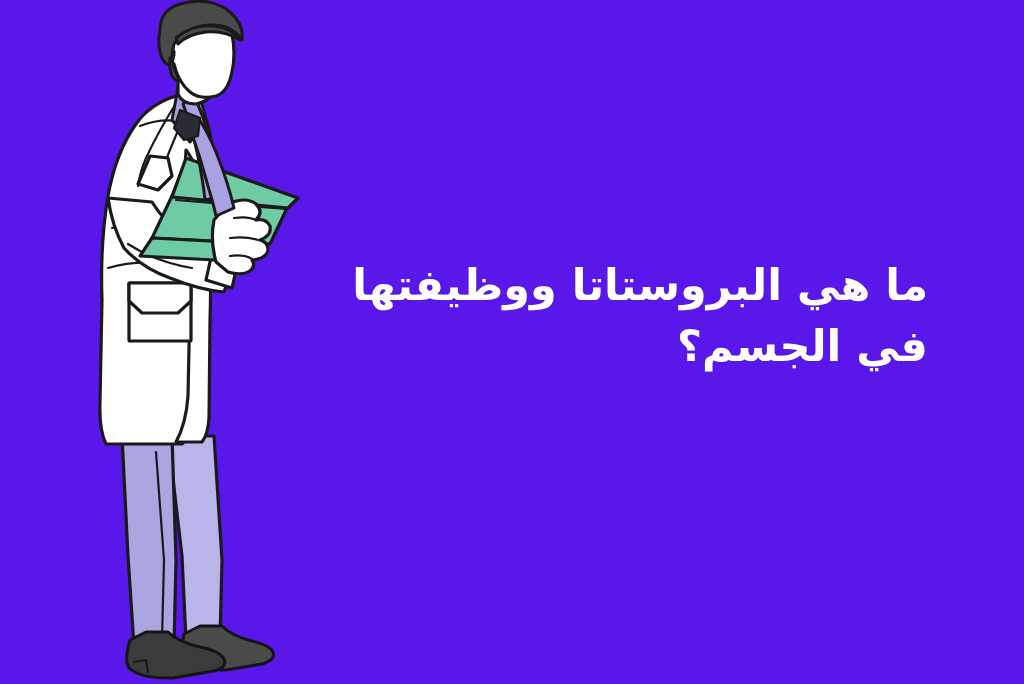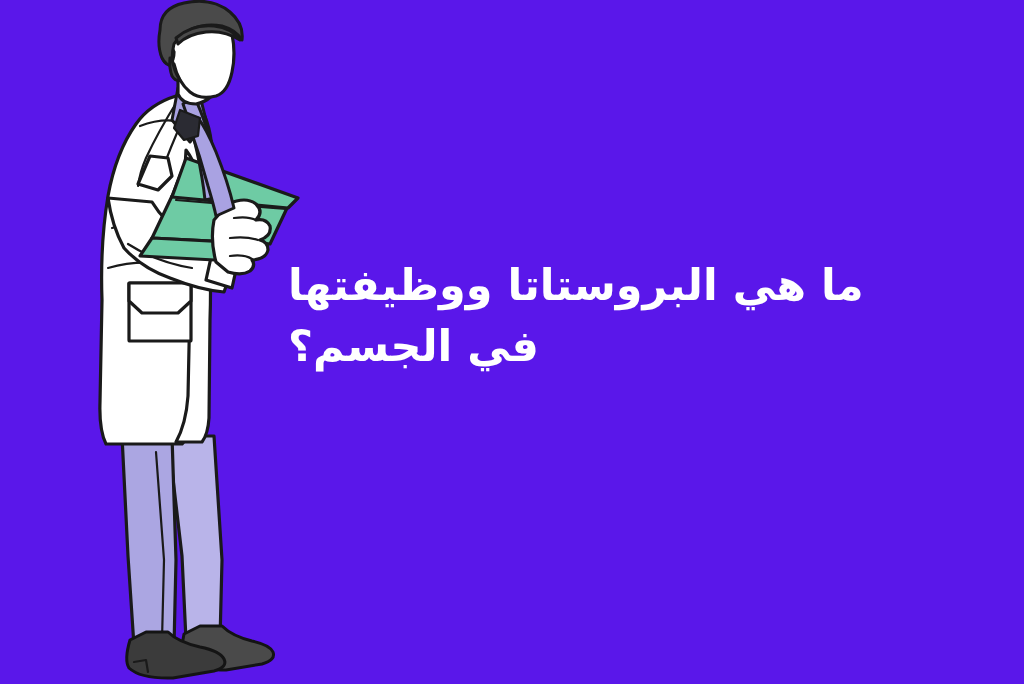--- a/index.html
+++ b/index.html
@@ -27,21 +27,21 @@
   #illustration svg {
     display: block;
     width: 100%;
     height: 100%;
   }
   #headline {
     position: absolute;
     right: 96px;
     top: 255px;
     width: 640px;
-    text-align: left;
+    text-align: right;
     direction: rtl;
     color: #ffffff;
     font-size: 43px;
     line-height: 1.42;
     font-weight: 700;
     letter-spacing: 0px;
     white-space: pre-line;
     text-rendering: optimizeLegibility;
   }
 </style>

